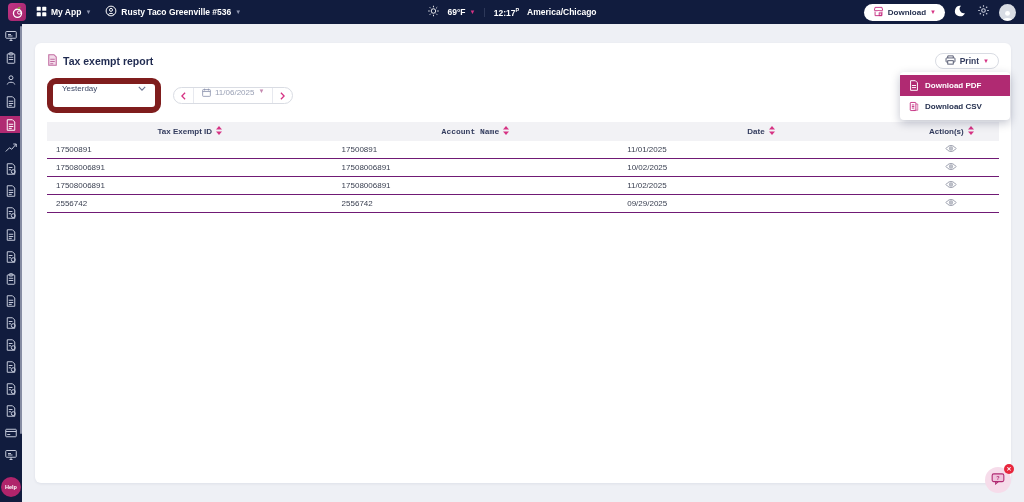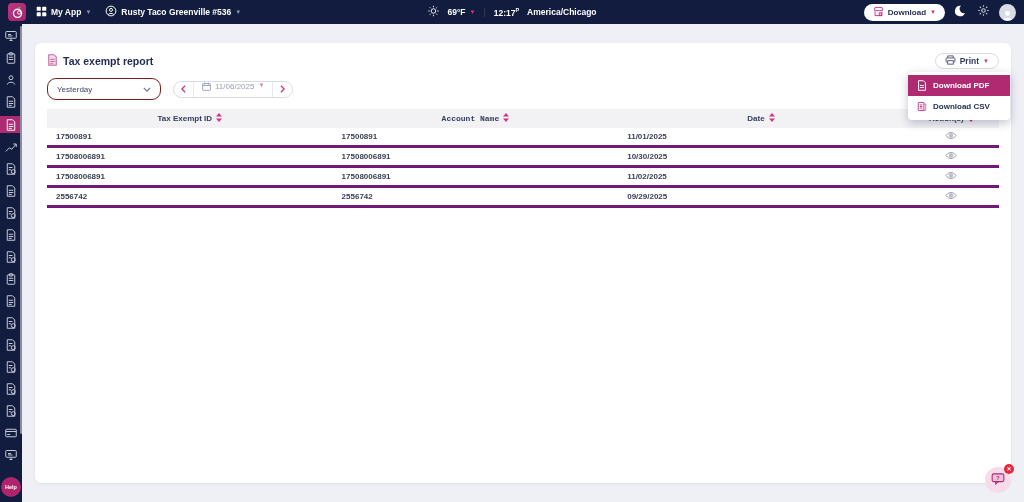--- a/index.html
+++ b/index.html
@@ -41,45 +41,45 @@
   
   .main { position:fixed; top:24px; left:22px; right:0; bottom:0; background:#eef0f5; padding:19px 13px; }
   .card { background:#fff; border-radius:6px; height:100%; box-shadow:0 1px 3px rgba(20,30,70,.07);
     padding:10px 12px; position:relative; }
   .title-row { display:flex; align-items:center; justify-content:space-between; }
   .page-title { display:flex; align-items:center; gap:5px; font-size:10.5px; font-weight:bold; color:#1f2a50; }
   .print-btn { display:flex; align-items:center; gap:4px; background:#fff; border:1px solid #d9dce3;
     border-radius:10px; height:16px; padding:0 9px; font-size:8.5px; font-weight:bold; color:#333c5e; cursor:pointer; }
 
   
-  .menu { position:absolute; top:29px; right:1px; width:102px; background:#fff; border-radius:4px;
+  .menu { position:absolute; top:29px; right:1px; width:110px; background:#fff; border-radius:4px;
     box-shadow:0 3px 10px rgba(10,20,60,.25); z-index:60; overflow:hidden; padding:3px 0; }
   .menu-item { display:flex; align-items:center; gap:6px; padding:5px 9px; font-size:8px; font-weight:bold;
     color:#25304f; cursor:pointer; }
   .menu-item.active { background:#b02a72; color:#fff; }
 
   
   .filter-row { display:flex; align-items:center; gap:12px; margin-top:9px; }
-  .select-pill { width:114px; height:22px; border:1px solid #7f1d1d; border-radius:9px; background:#fff;
-    display:flex; align-items:center; justify-content:space-between; padding:0 9px; font-size:8px;
+  .select-pill { width:114px; height:35px; border:6px solid #7f1d1d; border-radius:9px; background:#fff;
+    display:flex; justify-content:space-between; padding:0 9px; font-size:8px;
     color:#3c4663; cursor:pointer; }
   .date-group { height:17px; border:1px solid #d9dce3; border-radius:9px; background:#fff;
     display:flex; align-items:stretch; overflow:hidden; }
   .dg-btn { display:flex; align-items:center; padding:0 7px; background:none; border:none; cursor:pointer; }
   .dg-mid { display:flex; align-items:flex-start; gap:4px; padding:0 8px; border-left:1px solid #e7e9ef;
     border-right:1px solid #e7e9ef; font-size:8px; color:#9aa1b5; cursor:pointer; }
 
   
   table { width:100%; border-collapse:collapse; margin-top:9px; }
   thead th { background:#f2f2f5; font-size:8px; color:#333c5e; font-weight:bold; 
     padding:4px 2px; cursor:pointer; }
   thead th:nth-child(1){width:30%;} thead th:nth-child(2){width:30%;font-family:Liberation Mono, monospace;}
   thead th:nth-child(3){width:30%;} thead th:nth-child(4){width:10%;}
   .sort { display:inline-block; vertical-align:-1px; margin-left:4px; }
-  tbody td { font-size:8px; color:#3b4152; padding:4px 9px; border-bottom:3px solid #701a75; text-align:left;font-weight:bold; }
+  tbody td { font-size:8px; color:#3b4152; padding:4px 9px; border-bottom:1px solid #701a75; text-align:left; }
   tbody td.action-cell { text-align:center; padding:2px; }
   tbody td .eye { background:none; border:none; cursor:pointer; display:inline-flex; align-items:center; }
 
   
   .chat-fab { position:fixed; right:13px; bottom:9px; width:26px; height:26px; border-radius:50%;
     background:#f6dcea; border:none; display:flex; align-items:center; justify-content:center;
     cursor:pointer; z-index:70; }
   .chat-badge { position:absolute; top:-3px; right:-3px; width:10px; height:10px; border-radius:50%;
     background:#e8263d; color:#fff; font-size:6px; font-weight:bold; display:flex; align-items:center;
     justify-content:center; line-height:1; }
@@ -464,21 +464,21 @@
                     <path d="M12 2 C6 2, 2 8, 2 8 s4 6, 10 6 s10-6, 10-6 S18 2, 12 2z" fill="none" stroke="#8e93a3" stroke-width="1.8"></path>
                     <circle cx="12" cy="8" r="3.2" fill="none" stroke="#8e93a3" stroke-width="1.8"></circle>
                     <circle cx="12" cy="8" r="1.3" fill="#8e93a3"></circle>
                   </svg>
                 </span>
               </button></td>
           </tr>
           <tr>
             <td>17508006891</td>
             <td>17508006891</td>
-            <td>10/30/2025</td>
+            <td>10/02/2025</td>
             <td class="action-cell"><button class="eye">
                 <span style="display: flex;">
                   <svg width="12" height="9" viewBox="0 0 24 16">
                     <path d="M12 2 C6 2, 2 8, 2 8 s4 6, 10 6 s10-6, 10-6 S18 2, 12 2z" fill="none" stroke="#8e93a3" stroke-width="1.8"></path>
                     <circle cx="12" cy="8" r="3.2" fill="none" stroke="#8e93a3" stroke-width="1.8"></circle>
                     <circle cx="12" cy="8" r="1.3" fill="#8e93a3"></circle>
                   </svg>
                 </span>
               </button></td>
           </tr>

